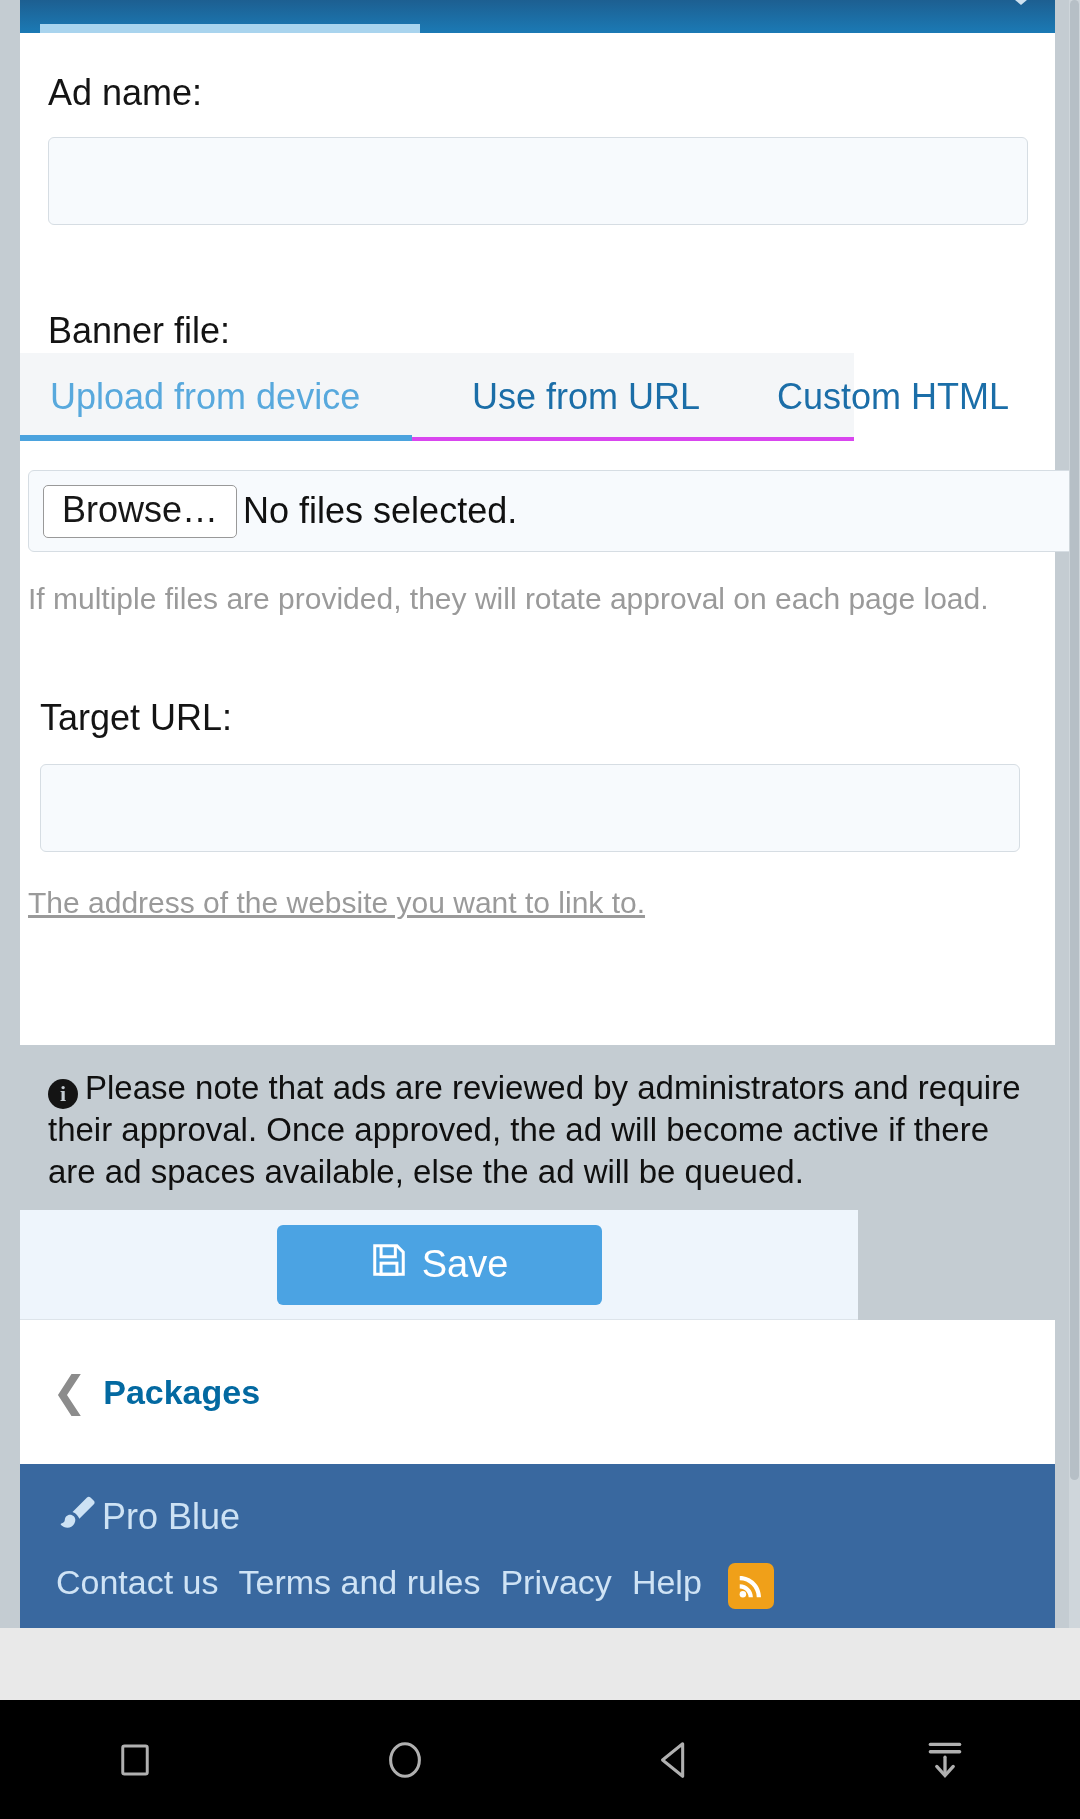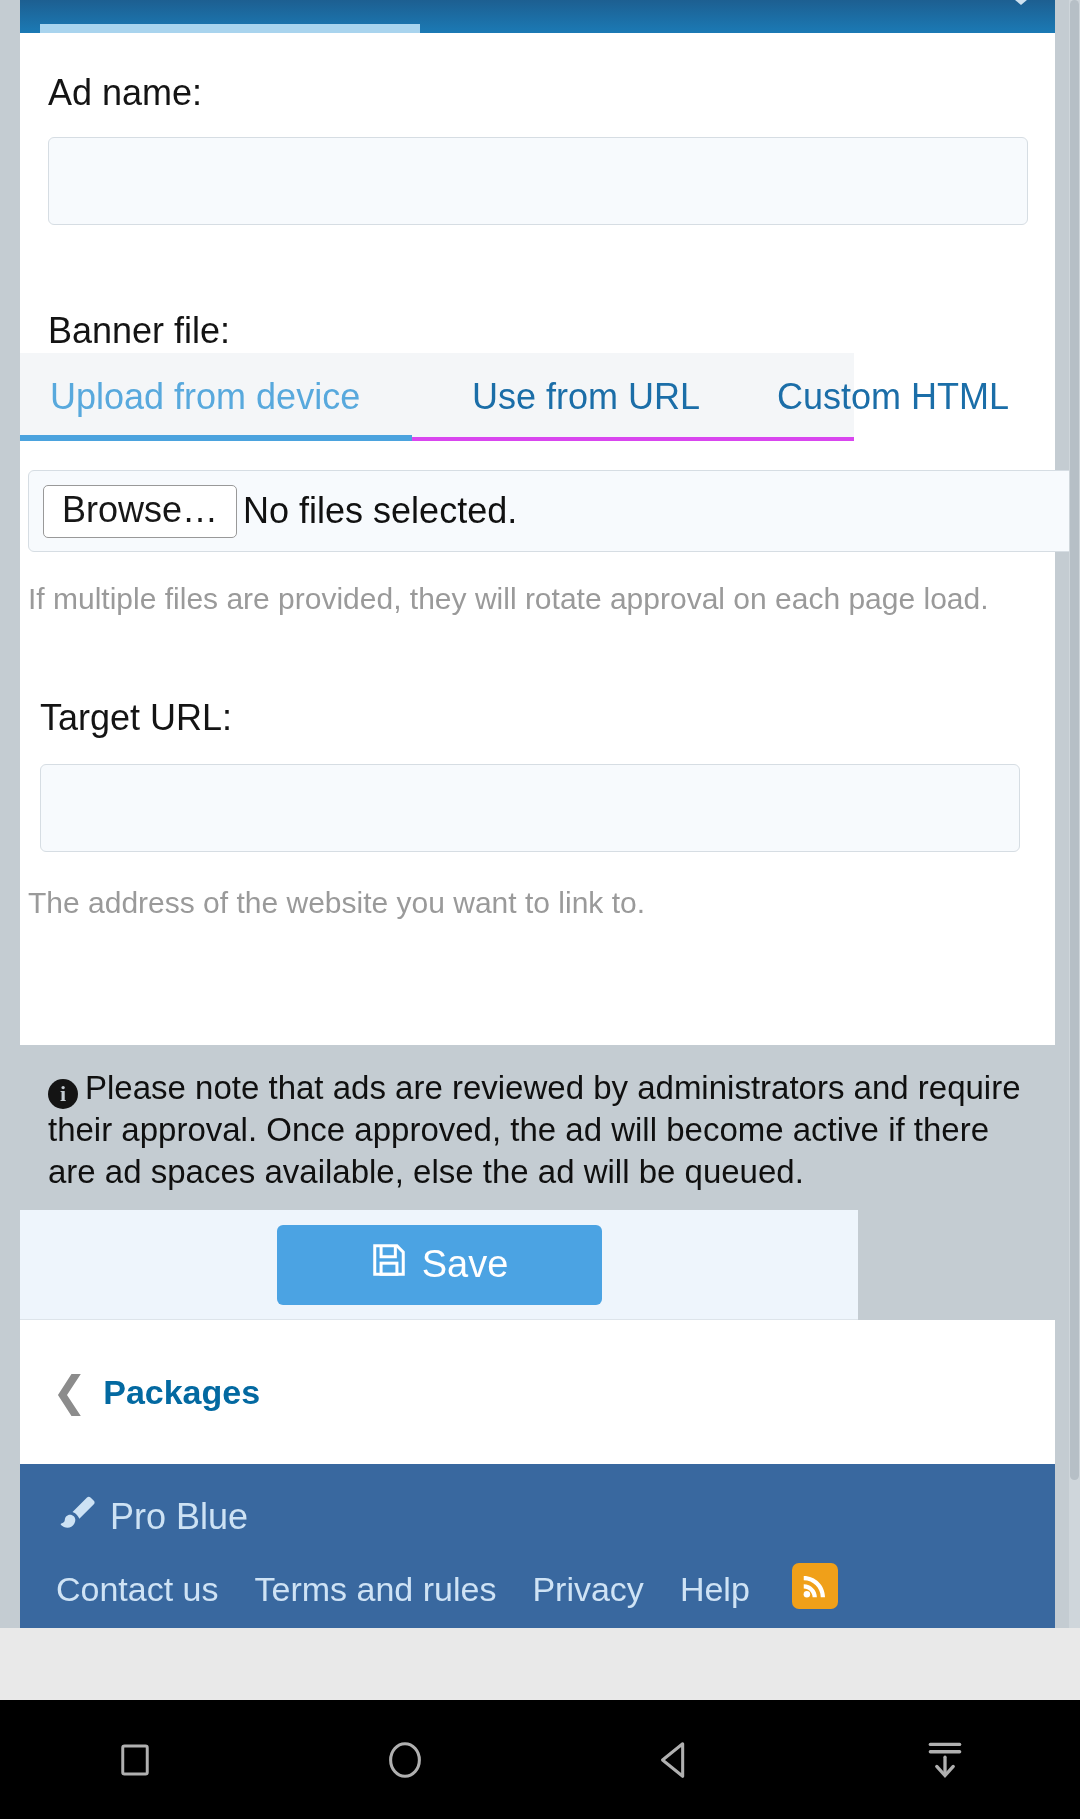--- a/index.html
+++ b/index.html
@@ -105,21 +105,21 @@
     color:#171717;
     padding:6px 18px 9px 18px;
     line-height:1;
   }
   .file-status { font-size:36px; color:#111111; margin-left:6px; }
 
   .row-filehint { position:absolute; left:28px; top:578px; width:985px; }
 
   .row-target { position:absolute; left:28px; top:700px; width:980px;margin-left:12px; }
   .row-target .field-label { margin-bottom:28px; }
-  .row-targethint { position:absolute; left:28px; top:882px; width:980px; }
+  .row-targethint { position:absolute; left:28px; top:882px; width:980px;text-decoration:underline; }
 
   
   .notice {
     position:absolute; left:20px; top:1045px; width:1035px; height:165px;
     background:#c4ccd2;
     padding:22px 28px 0 28px;
     font-size:33px; color:#101010; line-height:1.28;
   }
   .info-icon {
     display:inline-block;
@@ -160,26 +160,26 @@
   .crumb-chevron { color:#8c8c8c; font-size:42px; margin-right:16px; line-height:1; }
   .crumb-label { color:#0369a1; font-size:34px; font-weight:bold; }
 
   
   .footer {
     position:absolute; left:20px; top:1464px; width:1035px; height:164px;
     background:#39689f;
     padding:28px 0 0 36px;
   }
   .footer-brand {
-    display:flex; align-items:center; gap:14px;
+    display:flex; align-items:center; gap:6px;
     color:#cde2f4; font-size:36px;
     margin-bottom:22px;
   }
   .footer-links {
-    display:flex; align-items:flex-end; gap:36px;
+    display:flex; align-items:flex-start; gap:20px;
   }
   .footer-links a {
     color:#cfe3f5; font-size:34px; text-decoration:none;
   }
   .rss {
     width:46px; height:46px; border-radius:7px; background:#f0a019;
     display:flex; align-items:center; justify-content:center;
     margin-left:6px;
   }
 

